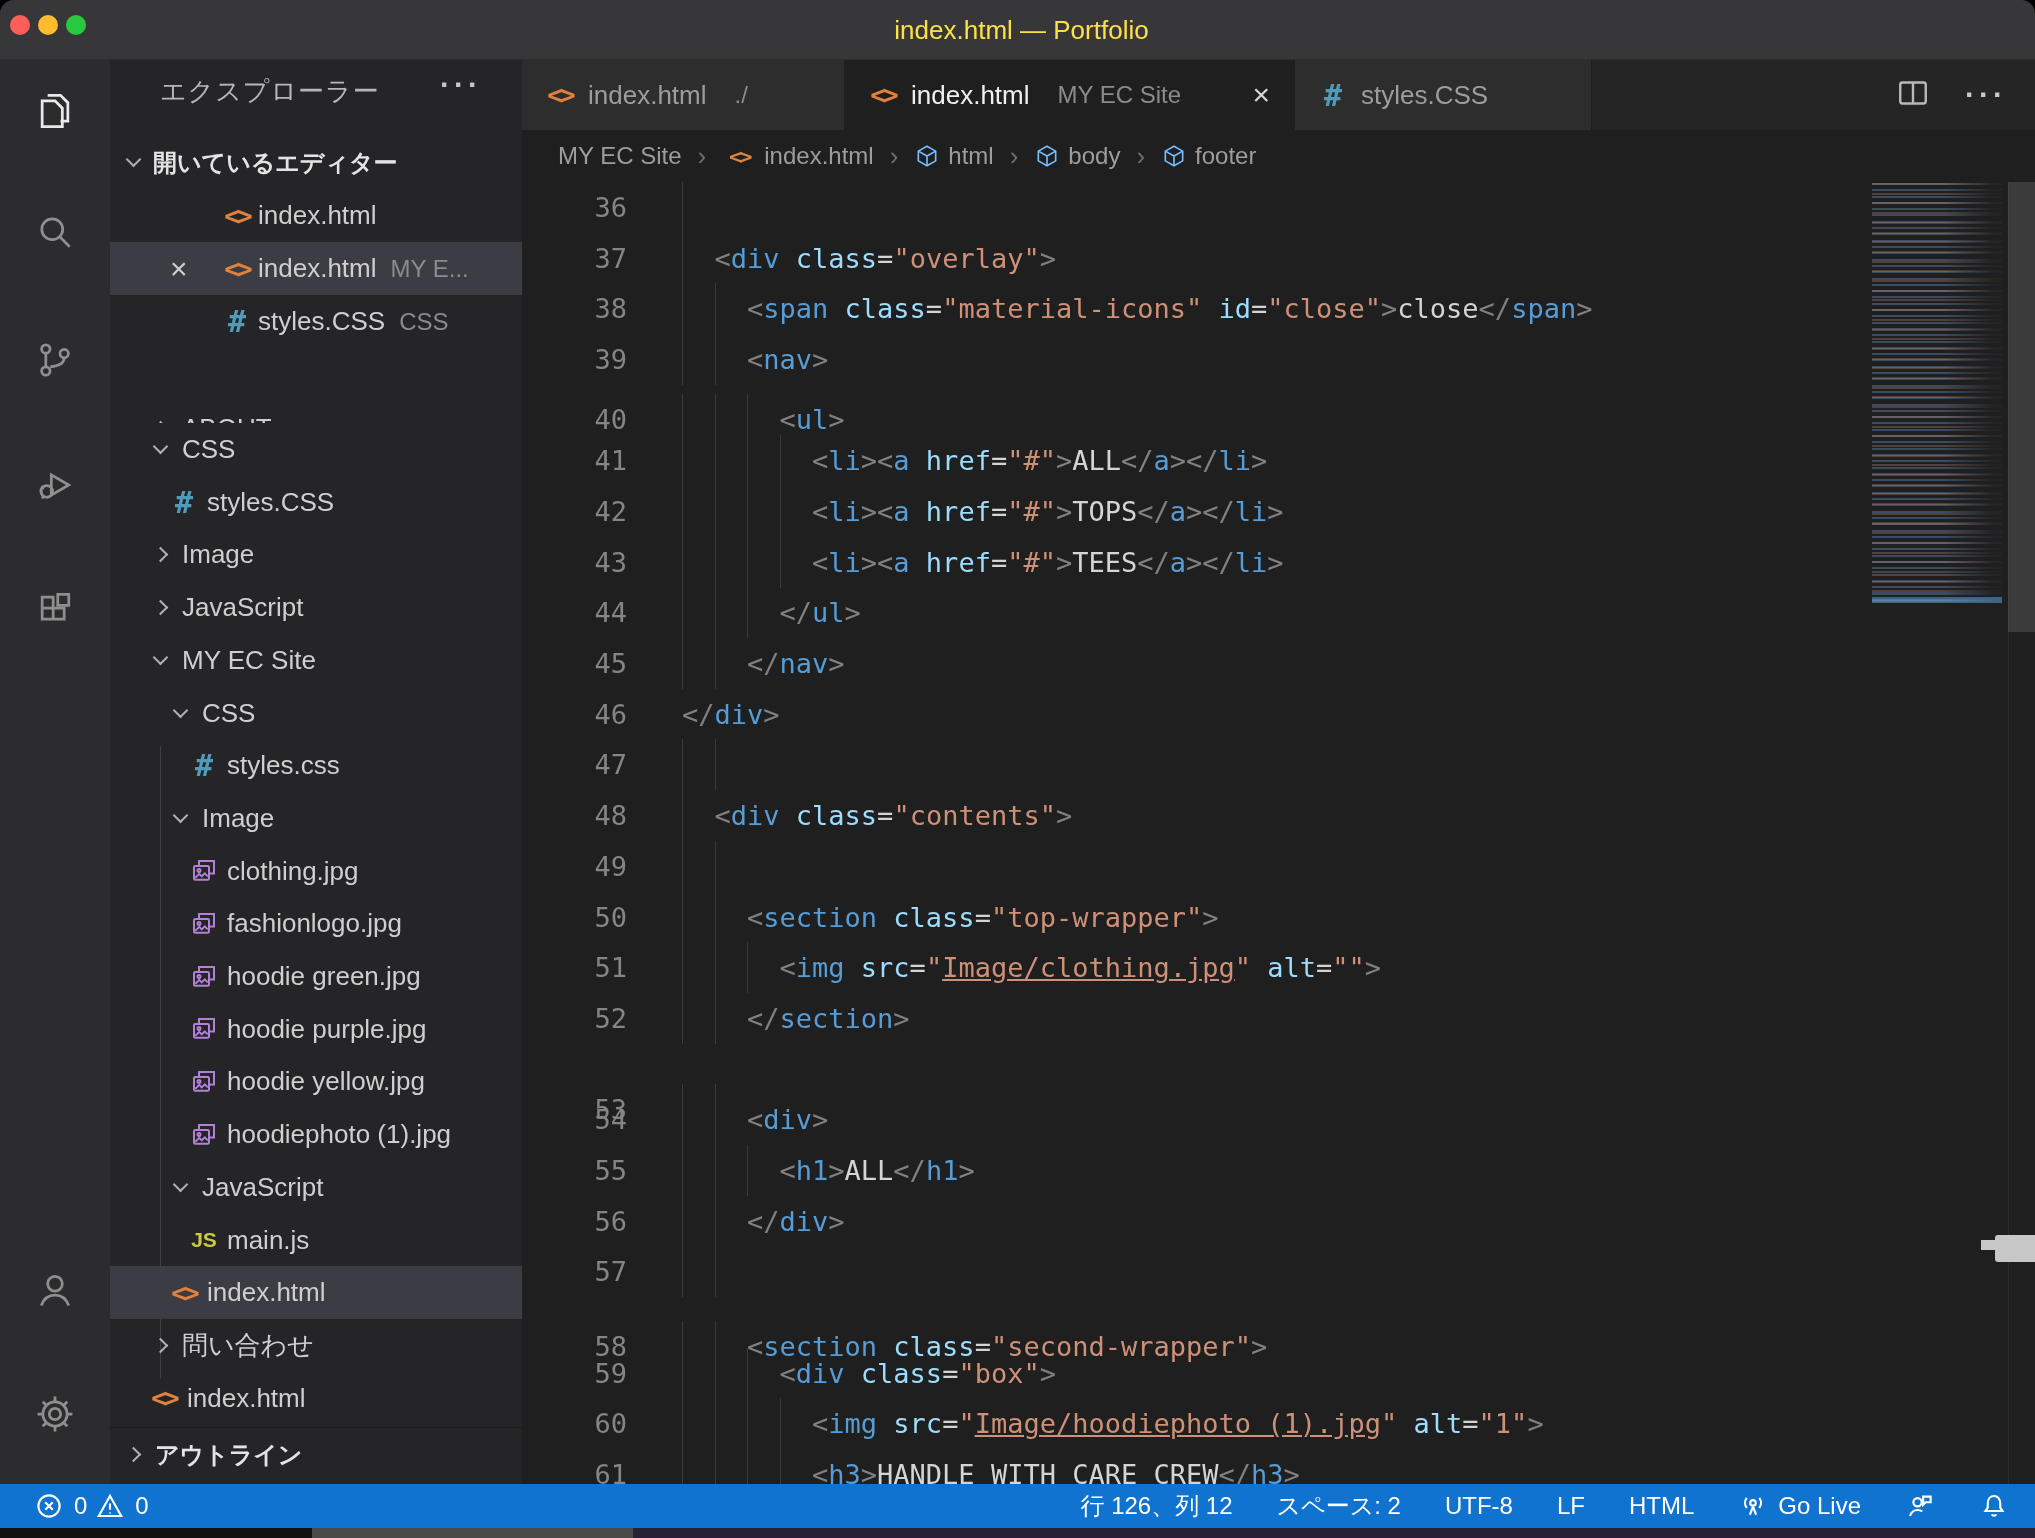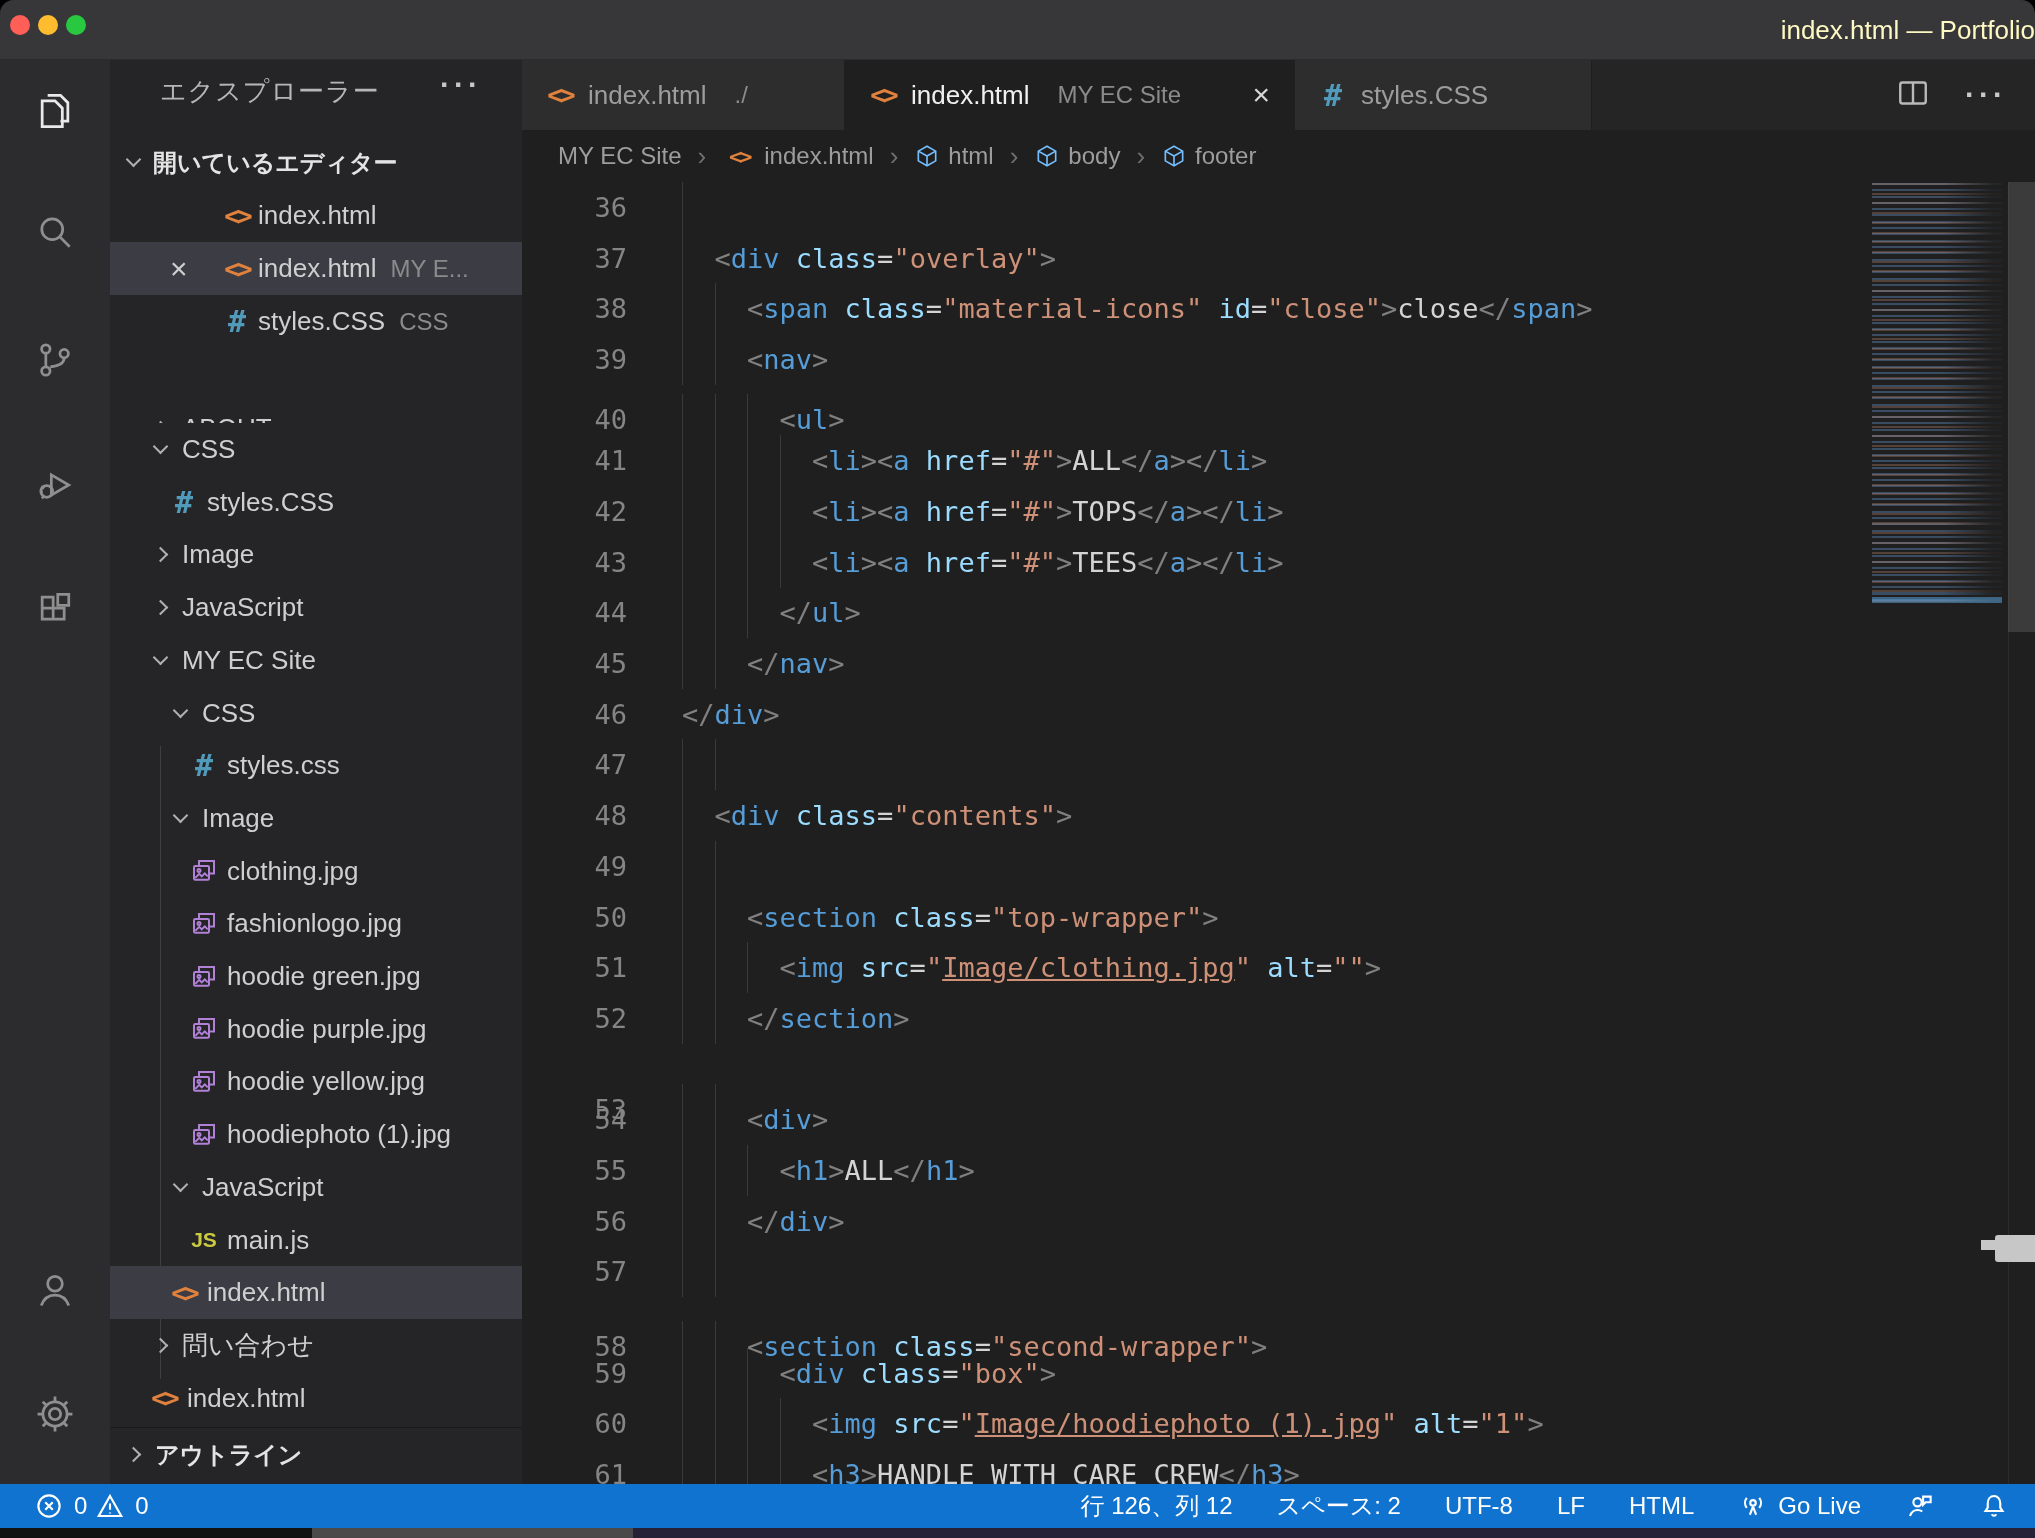--- a/index.html
+++ b/index.html
@@ -9,21 +9,21 @@
     font-family:"Liberation Sans","DejaVu Sans",sans-serif;color:#cccccc;}
 
   
   .titlebar{position:absolute;left:0;top:0;width:100%;height:60px;background:#37373a;
     border-bottom:1px solid #2b2b2b;}
   .traffic{position:absolute;top:15px;width:20px;height:20px;border-radius:50%;}
   .t-red{left:10px;background:var(--c-traffic_red);}
   .t-yellow{left:38px;background:var(--c-traffic_yellow);}
   .t-green{left:66px;background:var(--c-traffic_green);}
   .win-title{position:absolute;left:0;top:0;width:100%;height:60px;line-height:60px;
-    text-align:right;font-size:26px;color:#fef9c3;padding-left:8px;}
+    text-align:center;font-size:26px;color:#fde047;padding-left:8px;}
 
   
   .activitybar{position:absolute;left:0;top:60px;width:110px;height:1424px;background:#2c2c2e;}
   .ab-icon{position:absolute;left:33px;width:44px;height:44px;}
   .ab-icon svg{width:44px;height:44px;stroke:#8f8f8f;fill:none;stroke-width:1.5;}
   .ab-icon.active svg{stroke:#e9e9e9;}
 
   
   .sidebar{position:absolute;left:110px;top:60px;width:412px;height:1424px;background:#252528;overflow:hidden;}
   .sb-title{position:absolute;left:50px;top:14px;font-size:26px;color:#b6b6b6;letter-spacing:1px;}

